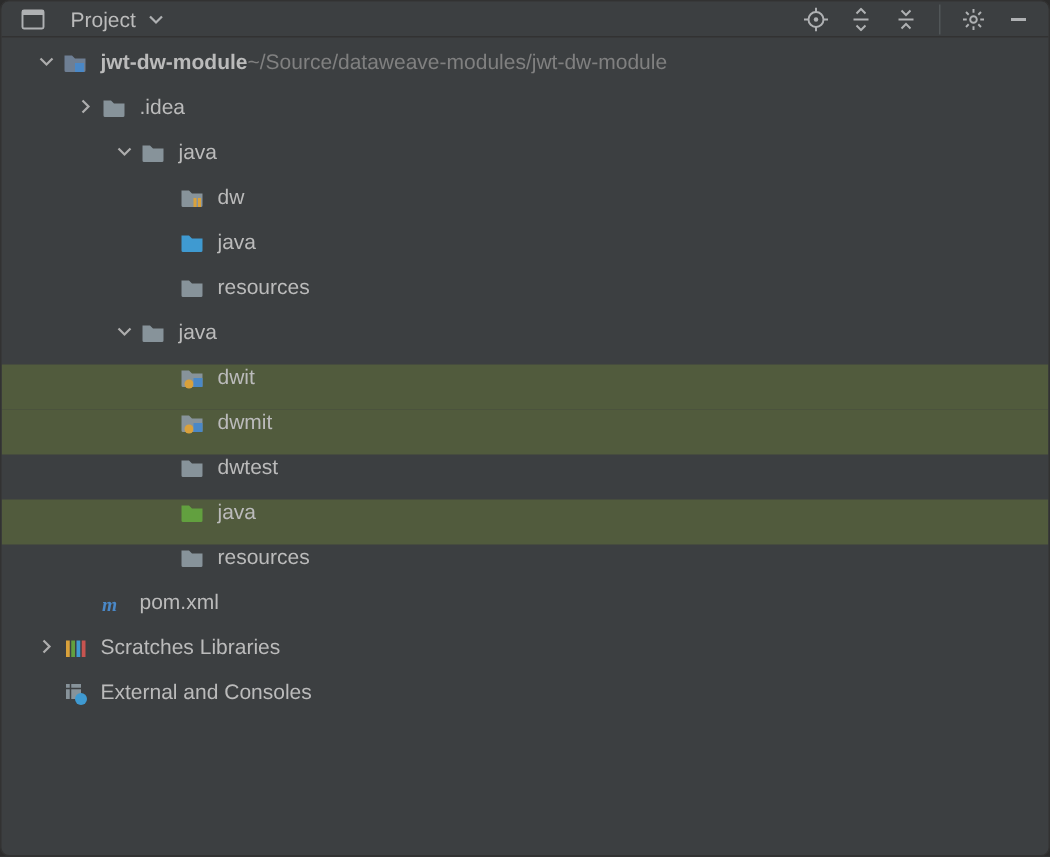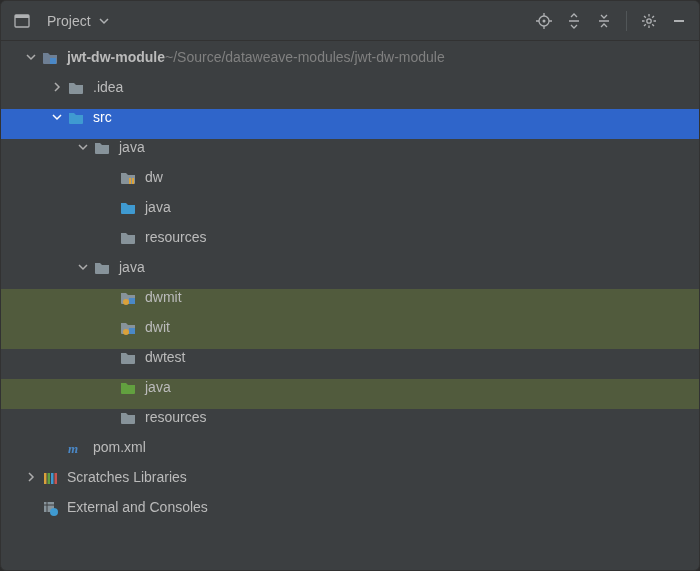--- a/index.html
+++ b/index.html
@@ -16,21 +16,21 @@
     width: 700px;
     height: 571px;
     background: #3c3f41;
     border: 1px solid #323232;
     border-radius: 6px;
     overflow: hidden;
     display: flex;
     flex-direction: column;
   }
   .header {
-    height: 40px;
+    height: 24px;
     background: #3c3f41;
     border-bottom: 1px solid #323232;
     display: flex;
     align-items: center;
     padding: 0 8px;
     gap: 6px;
   }
   .header-title {
     display: flex;
     align-items: center;
@@ -185,34 +185,20 @@
             <path d="M3 1 L7 5 L3 9" fill="none" stroke="#adadad" stroke-width="1.5"></path>
           </svg>
         </span>
         <span class="icon">
           <svg width="16" height="16" viewBox="0 0 16 16">
             <path d="M1 3 h5 l2 2 h7 v8 a1 1 0 0 1 -1 1 H2 a1 1 0 0 1 -1 -1 z" fill="#87939a"></path>
           </svg>
         </span>
         <span class="label">.idea</span>
       </div>
-      <div class="row selected">
-        <span class="indent" style="width: 48px;"></span>
-        <span class="arrow">
-          <svg width="10" height="10" viewBox="0 0 10 10">
-            <path d="M1 3 L5 7 L9 3" fill="none" stroke="#ffffff" stroke-width="1.5"></path>
-          </svg>
-        </span>
-        <span class="icon">
-          <svg width="16" height="16" viewBox="0 0 16 16">
-            <path d="M1 3 h5 l2 2 h7 v8 a1 1 0 0 1 -1 1 H2 a1 1 0 0 1 -1 -1 z" fill="#3f9ad1"></path>
-          </svg>
-        </span>
-        <span class="label">src</span>
-      </div>
       <div class="row">
         <span class="indent" style="width: 74px;"></span>
         <span class="arrow">
           <svg width="10" height="10" viewBox="0 0 10 10">
             <path d="M1 3 L5 7 L9 3" fill="none" stroke="#adadad" stroke-width="1.5"></path>
           </svg>
         </span>
         <span class="icon">
           <svg width="16" height="16" viewBox="0 0 16 16">
             <path d="M1 3 h5 l2 2 h7 v8 a1 1 0 0 1 -1 1 H2 a1 1 0 0 1 -1 -1 z" fill="#87939a"></path>
@@ -269,33 +255,33 @@
       <div class="row highlighted">
         <span class="indent" style="width: 100px;"></span>
         <span class="arrow"></span>
         <span class="icon">
           <svg width="16" height="16" viewBox="0 0 16 16">
             <path d="M1 3 h5 l2 2 h7 v8 a1 1 0 0 1 -1 1 H2 a1 1 0 0 1 -1 -1 z" fill="#87939a"></path>
             <circle cx="6" cy="12" r="3" fill="#d9a13b"></circle>
             <rect x="9" y="8" width="6" height="6" fill="#4a88c7"></rect>
           </svg>
         </span>
-        <span class="label">dwmit</span>
+        <span class="label">dwit</span>
       </div>
       <div class="row highlighted">
         <span class="indent" style="width: 100px;"></span>
         <span class="arrow"></span>
         <span class="icon">
           <svg width="16" height="16" viewBox="0 0 16 16">
             <path d="M1 3 h5 l2 2 h7 v8 a1 1 0 0 1 -1 1 H2 a1 1 0 0 1 -1 -1 z" fill="#87939a"></path>
             <circle cx="6" cy="12" r="3" fill="#d9a13b"></circle>
             <rect x="9" y="8" width="6" height="6" fill="#4a88c7"></rect>
           </svg>
         </span>
-        <span class="label">dwit</span>
+        <span class="label">dwmit</span>
       </div>
       <div class="row">
         <span class="indent" style="width: 100px;"></span>
         <span class="arrow"></span>
         <span class="icon">
           <svg width="16" height="16" viewBox="0 0 16 16">
             <path d="M1 3 h5 l2 2 h7 v8 a1 1 0 0 1 -1 1 H2 a1 1 0 0 1 -1 -1 z" fill="#87939a"></path>
           </svg>
         </span>
         <span class="label">dwtest</span>

